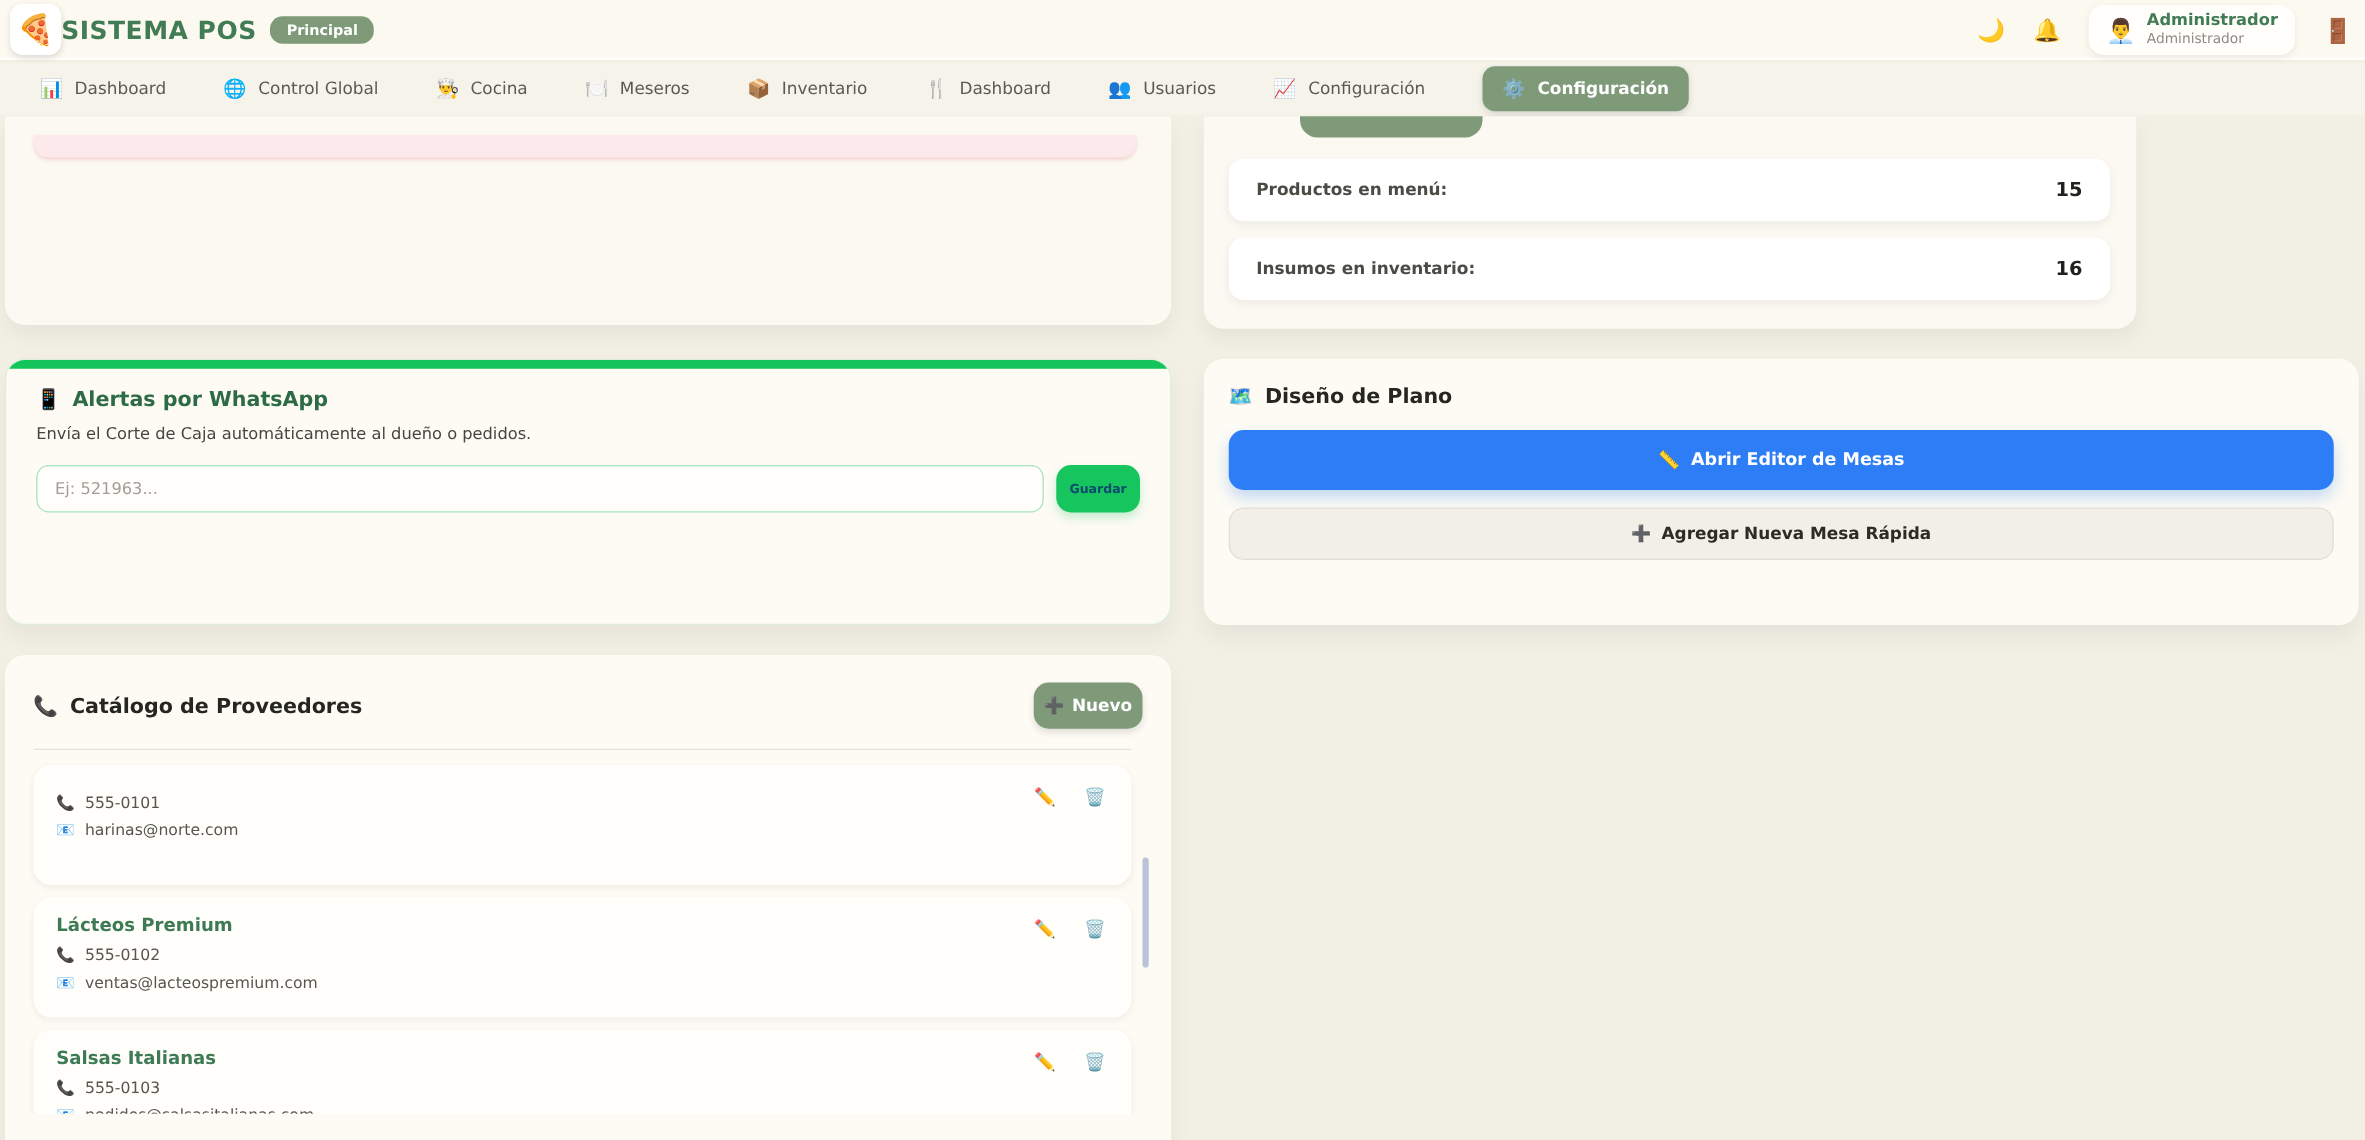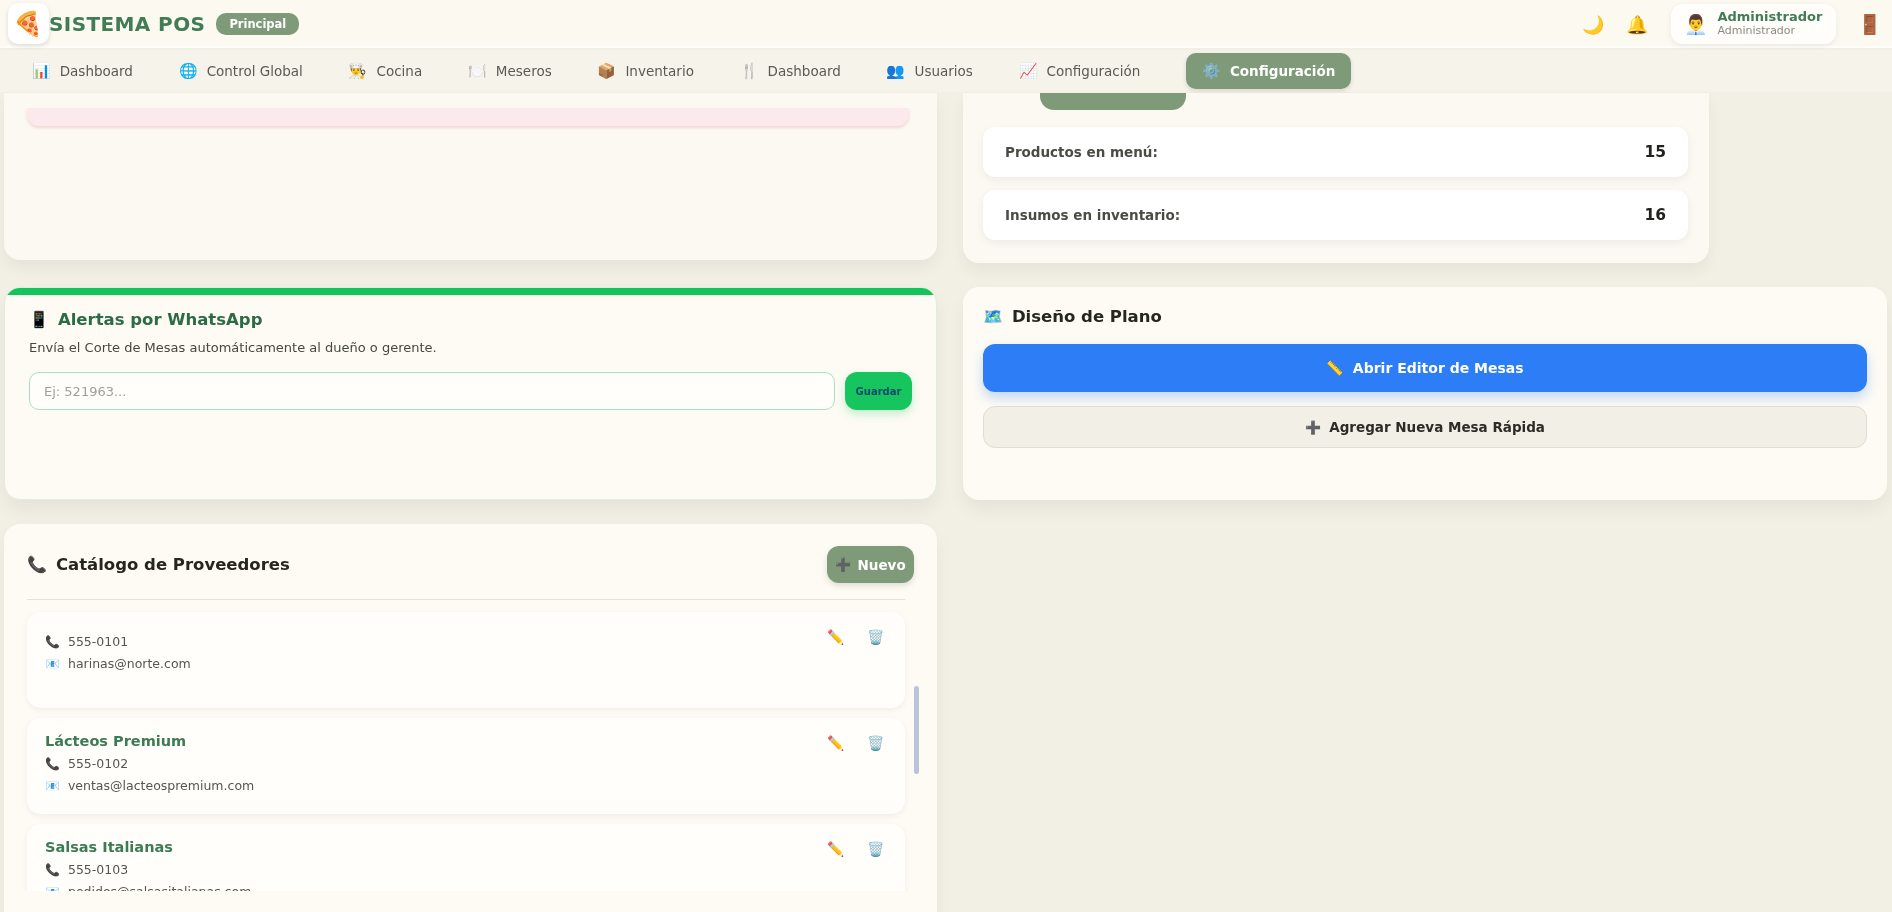--- a/index.html
+++ b/index.html
@@ -240,21 +240,21 @@
   </div>
 </div>
 
 <div class="panel card-whatsapp">
   <div class="green-top"></div>
   <div class="card-pad">
     <div class="card-title title-green">
       <span class="emoji">📱</span>
       <span>Alertas por WhatsApp</span>
     </div>
-    <div class="card-desc">Envía el Corte de Mesas automáticamente al dueño o gerente.</div>
+    <div class="card-desc">Envía el Corte de Caja automáticamente al dueño o pedidos.</div>
     <div class="wa-row">
       <input class="wa-input" type="text" placeholder="Ej: 521963..." style="">
       <button class="btn-guardar">Guardar</button>
     </div>
   </div>
 </div>
 
 <div class="panel card-floorplan">
   <div class="card-title title-dark">
     <span class="emoji">🗺️</span>

